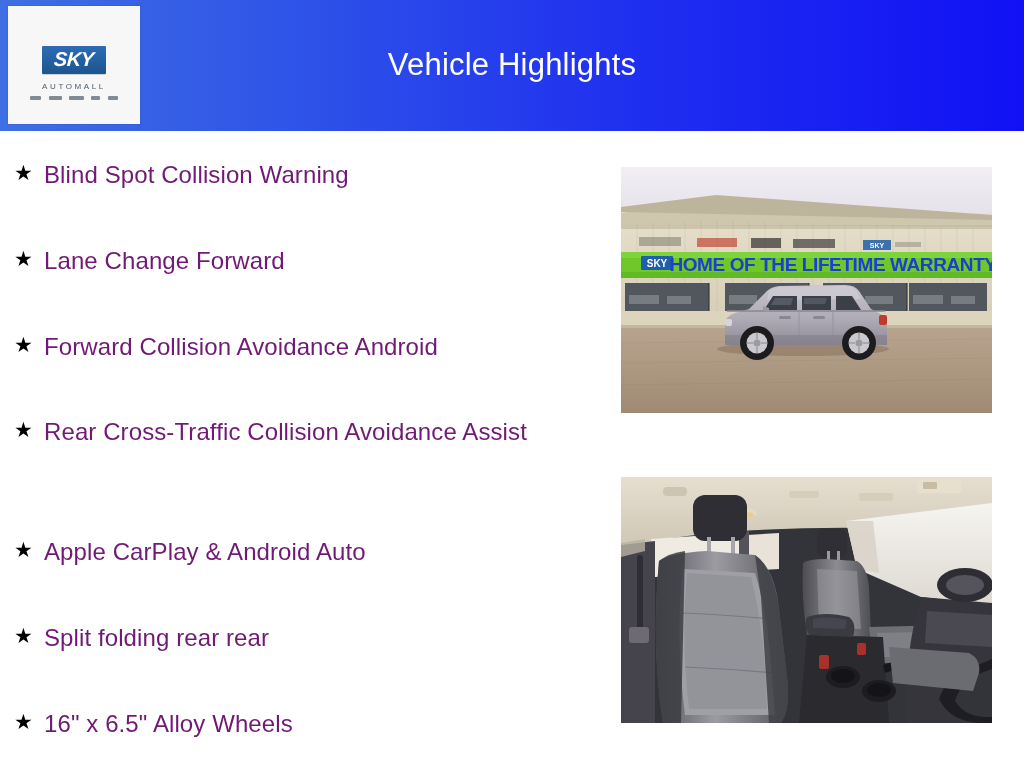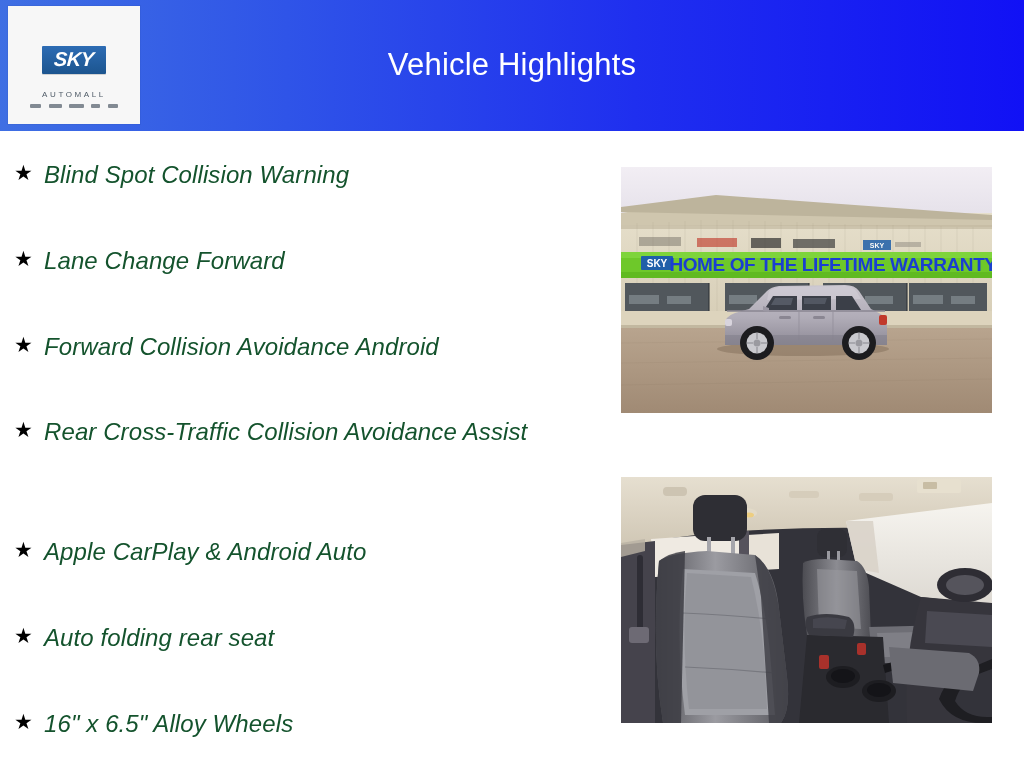--- a/index.html
+++ b/index.html
@@ -67,21 +67,21 @@
     font-family: "Liberation Sans", sans-serif;
     font-weight: 700;
     font-size: 20px;
     letter-spacing: -0.5px;
     line-height: 21px;
     font-style: italic;
     transform: skewX(-4deg);
   }
   .automall-word {
     display: block;
-    margin-top: 16px;
+    margin-top: 8px;
     color: #4e5a66;
     font-size: 8px;
     font-weight: 400;
     letter-spacing: 2.6px;
     line-height: 10px;
   }
   .brandrow {
     display: block;
     margin-top: 2px;
     text-align: center;
@@ -123,26 +123,25 @@
   }
   .feature-star {
     flex: 0 0 auto;
     width: 30px;
     color: #000000;
     font-size: 21px;
     line-height: 30px;
   }
   .feature-label {
     flex: 1 1 auto;
-    color: #14532d;
+    color: #701a75;
     font-size: 24px;
     line-height: 34px;
     font-weight: 400;
     letter-spacing: 0.1px;
-    font-style: italic;
   }
   .fi-0 { top: 27px; }
   .fi-1 { top: 113px; }
   .fi-2 { top: 199px; }
   .fi-3 { top: 284px; width: 545px; }
   .fi-4 { top: 404px; }
   .fi-5 { top: 490px; }
   .fi-6 { top: 576px; }
 
   
@@ -210,21 +209,21 @@
     <span class="feature-label">Rear Cross-Traffic Collision Avoidance Assist</span>
   </div>
 
   <div class="feature-item fi-4">
     <span class="feature-star">★</span>
     <span class="feature-label">Apple CarPlay &amp; Android Auto</span>
   </div>
 
   <div class="feature-item fi-5">
     <span class="feature-star">★</span>
-    <span class="feature-label">Auto folding rear seat</span>
+    <span class="feature-label">Split folding rear rear</span>
   </div>
 
   <div class="feature-item fi-6">
     <span class="feature-star">★</span>
     <span class="feature-label">16" x 6.5" Alloy Wheels</span>
   </div>
 
 </div>
 
 <div class="photo photo-exterior">

